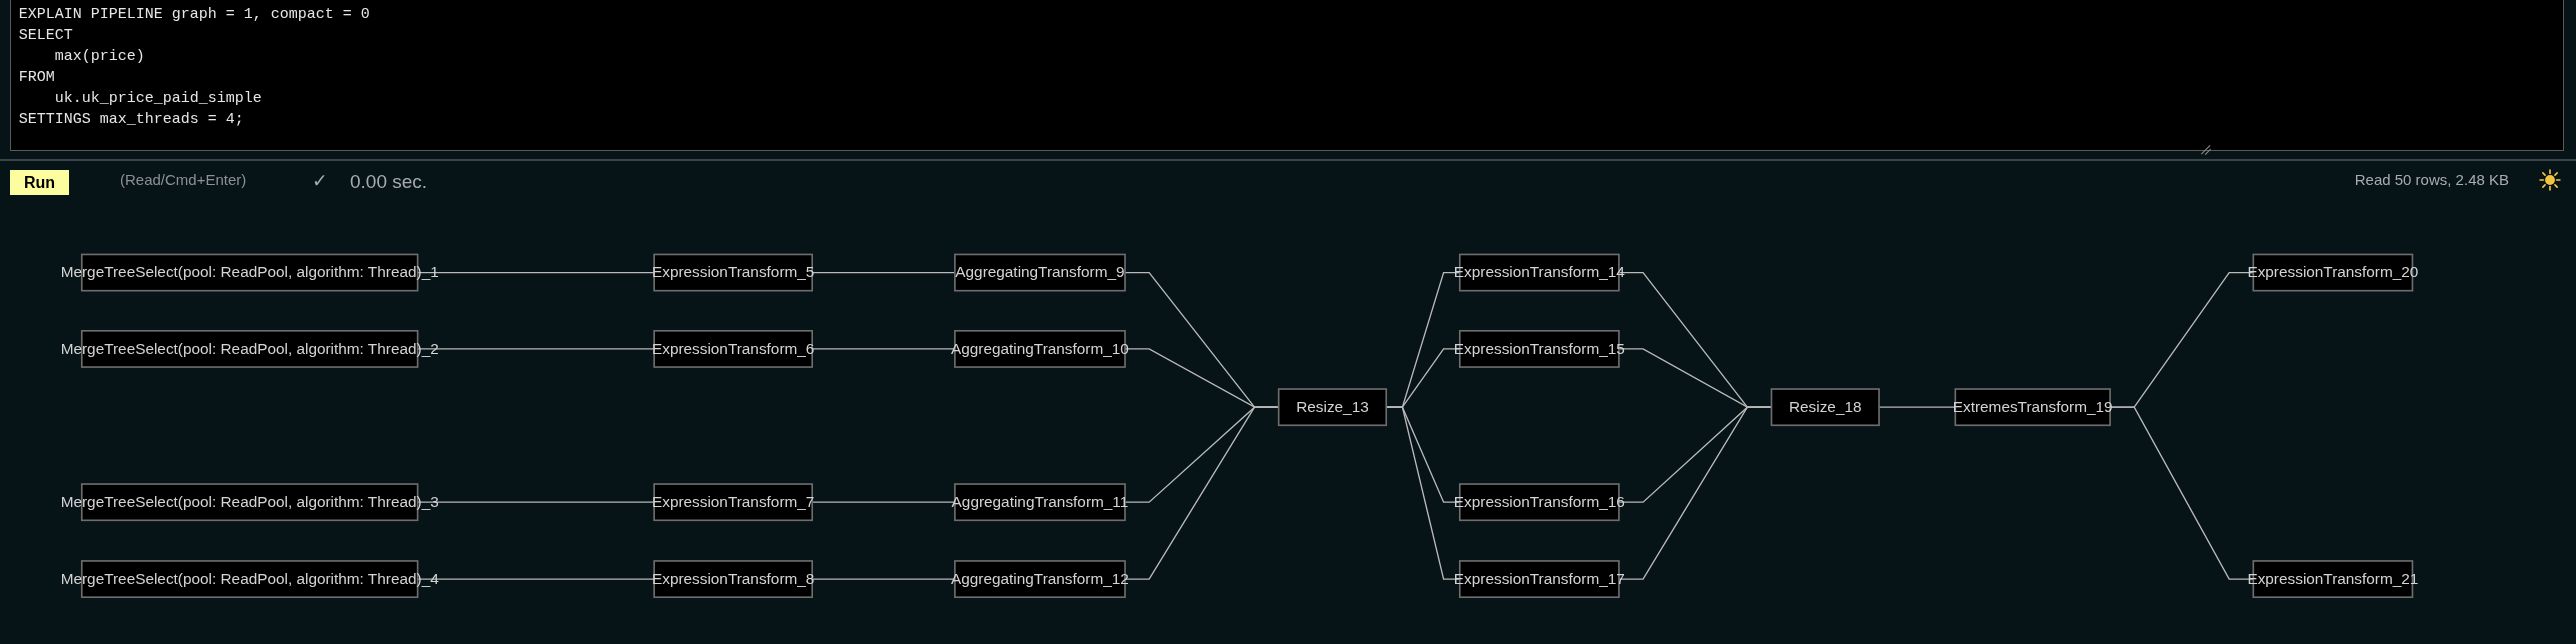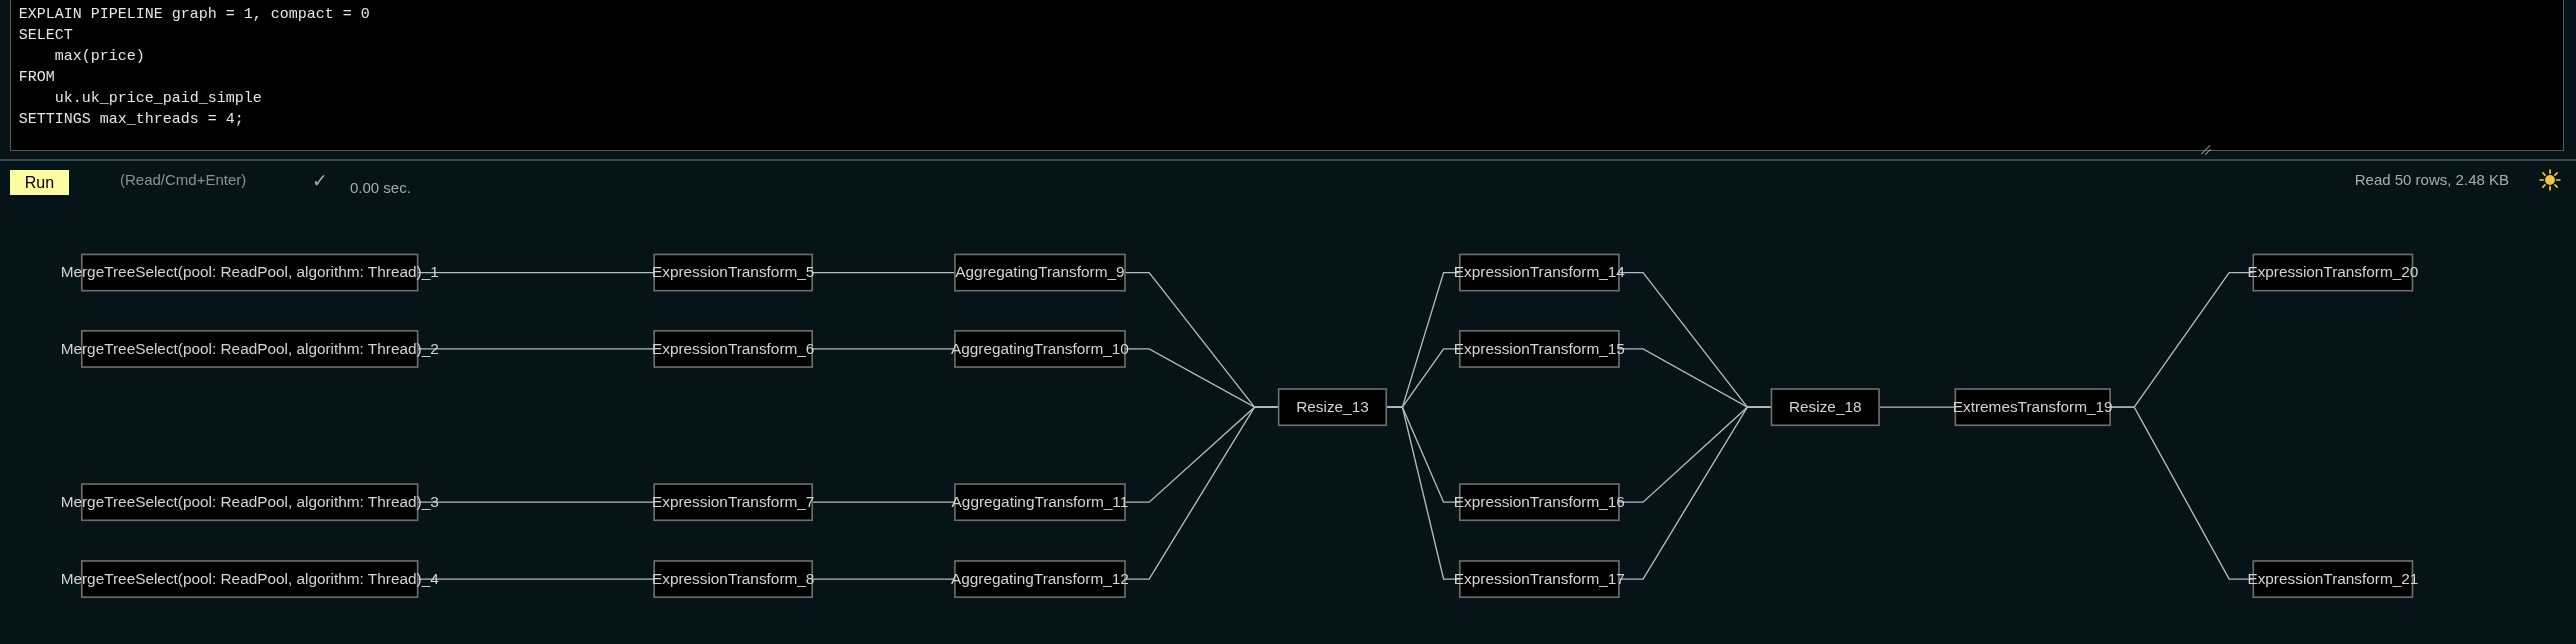--- a/index.html
+++ b/index.html
@@ -74,21 +74,21 @@
     position: absolute;
     left: 10px;
     top: 9.3px;
     width: 59px;
     height: 25px;
     background: #fcfd9e;
     color: #000000;
     border: none;
     font-family: "Liberation Sans", sans-serif;
     font-size: 16px;
-    font-weight: normal;
+    font-weight: bold;
     line-height: 25px;
     text-align: center;
     cursor: pointer;
     padding: 0;
   }
   #run-hint {
     position: absolute;
     left: 120px;
     top: 10.4px;
     font-size: 15px;
@@ -98,23 +98,22 @@
     position: absolute;
     left: 312px;
     top: 8.8px;
     font-size: 18.7px;
     color: #a7acb0;
   }
   #elapsed {
     position: absolute;
     left: 350px;
     top: 10.4px;
-    font-size: 15px;
+    font-size: 19px;
     color: #a7acb0;
-    margin-top: 8px;
   }
   #read-stats {
     position: absolute;
     right: 67px;
     top: 10.4px;
     font-size: 15px;
     color: #a7acb0;
     text-align: right;
   }
   #theme-toggle {

